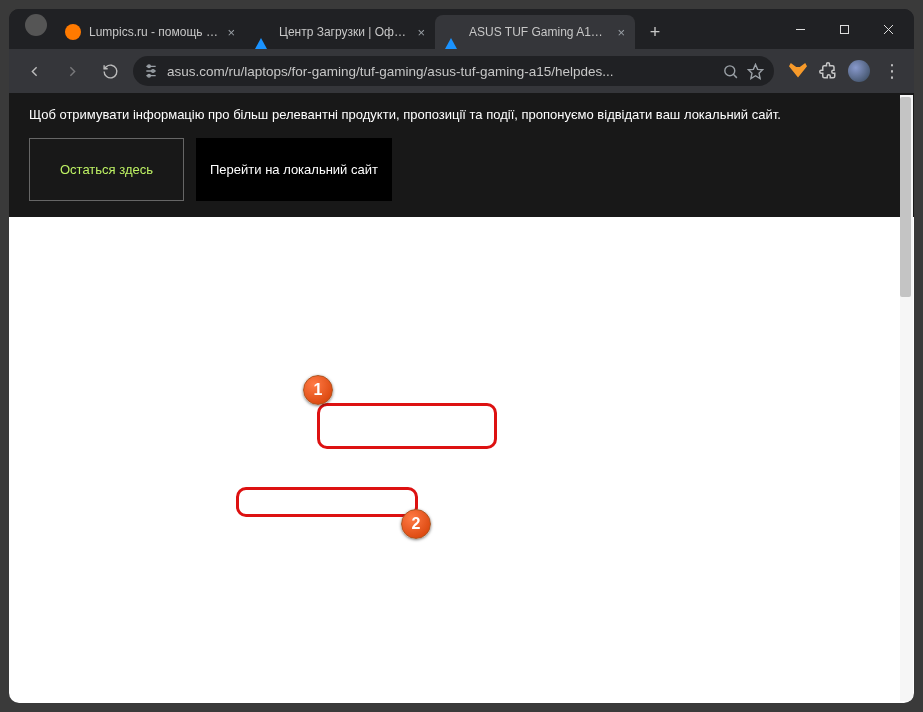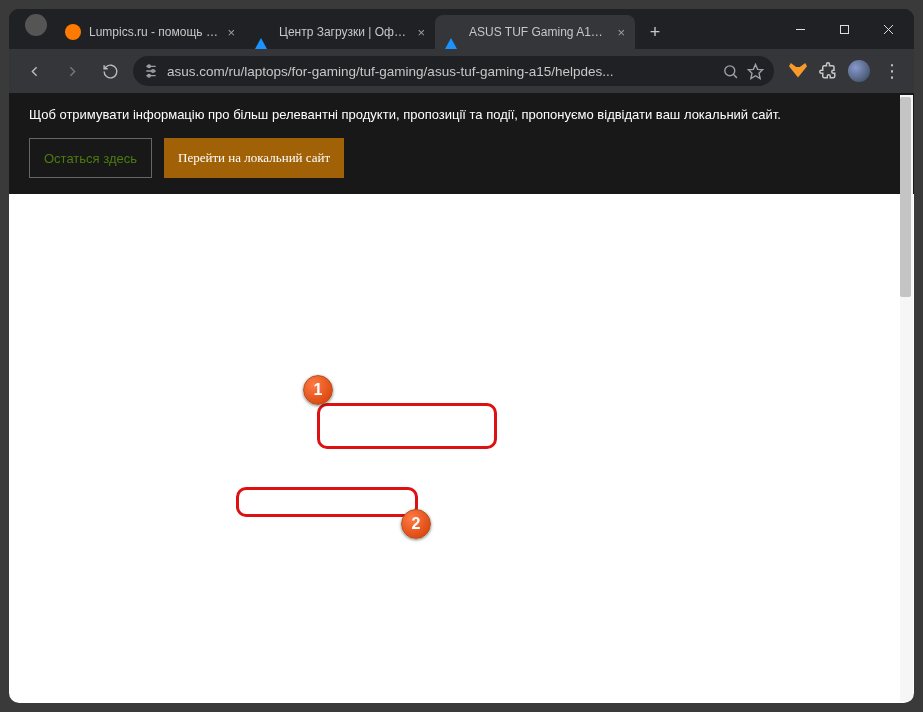--- a/index.html
+++ b/index.html
@@ -37,22 +37,22 @@
   .ext-icon{ width:20px; height:20px; display:flex; align-items:center; justify-content:center; }
   .fox{ width:18px; height:16px; background:#f79a2a; clip-path:polygon(50% 90%,100% 20%,90% 0,60% 25%,40% 25%,10% 0,0 20%);}
   .puzzle svg, .avatar-circle svg, .kebab svg{ width:18px;height:18px; }
   .avatar-circle{ width:22px;height:22px;border-radius:50%; background:radial-gradient(circle at 35% 35%,#89c,#345); }
   .kebab{ color:#c7c7c7; font-size:18px; width:24px;text-align:center; cursor:pointer;}
 
   .page { flex:1; background:#fff; overflow:hidden; position:relative; }
   .banner { background:#181818; color:#fff; padding:14px 20px 16px; font-size:13px; }
   .banner-msg{ margin-bottom:16px; }
   .banner-btns{ display:flex; gap:12px; }
-  .btn-outline{ background:transparent; border:1px solid #666; color:#4d7c0f; padding:8px 14px; font-size:13px; cursor:pointer; }
-  .btn-blue{ background:#a16207; border:none; color:#fff; padding:12px 14px; font-size:13px; cursor:pointer;font-family:Liberation Serif, serif; }
+  .btn-outline{ background:transparent; border:1px solid #666; color:#bef264; padding:8px 30px; font-size:13px; cursor:pointer; }
+  .btn-blue{ background:#000000; border:none; color:#fff; padding:24px 14px; font-size:13px; cursor:pointer; }
 
   
   .callout-box{ position:absolute; border:3px solid #d11; border-radius:10px; pointer-events:none; }
   .callout-1{ left:308px; top:310px; width:180px; height:46px; }
   .callout-2{ left:227px; top:394px; width:182px; height:30px; }
   .callout-num{ position:absolute; width:30px; height:30px; border-radius:50%; background:radial-gradient(circle at 35% 30%, #ff7a45, #d13a00); color:#fff; font-weight:700; font-size:16px; display:flex; align-items:center; justify-content:center; box-shadow:0 1px 3px rgba(0,0,0,.5); pointer-events:none; border:1px solid #a52;}
   .num-1{ left:294px; top:282px; }
   .num-2{ left:392px; top:416px; }
   .page-edge{ position:absolute; top:0; bottom:0; width:4px; background:#c7c7c7; }
   .edge-l{ left:11px; } .edge-r{ right:11px; }

